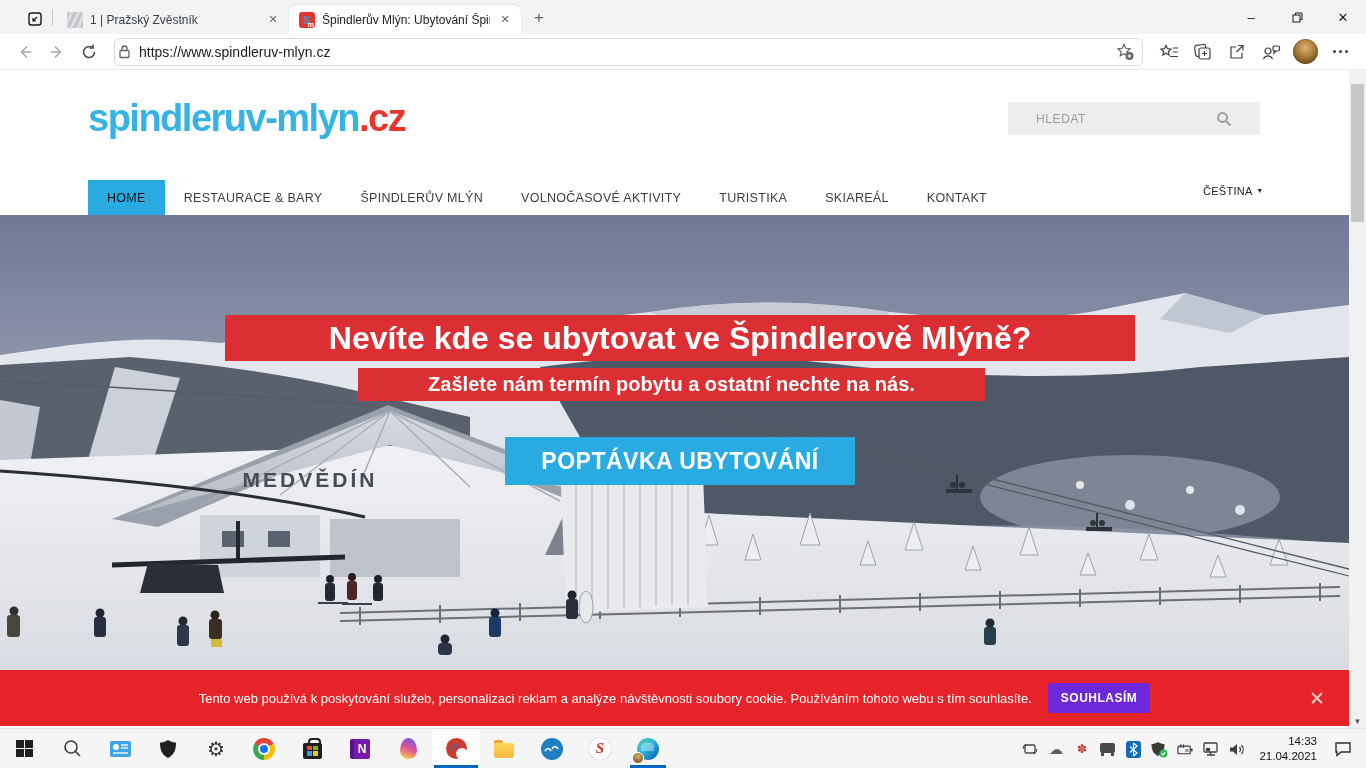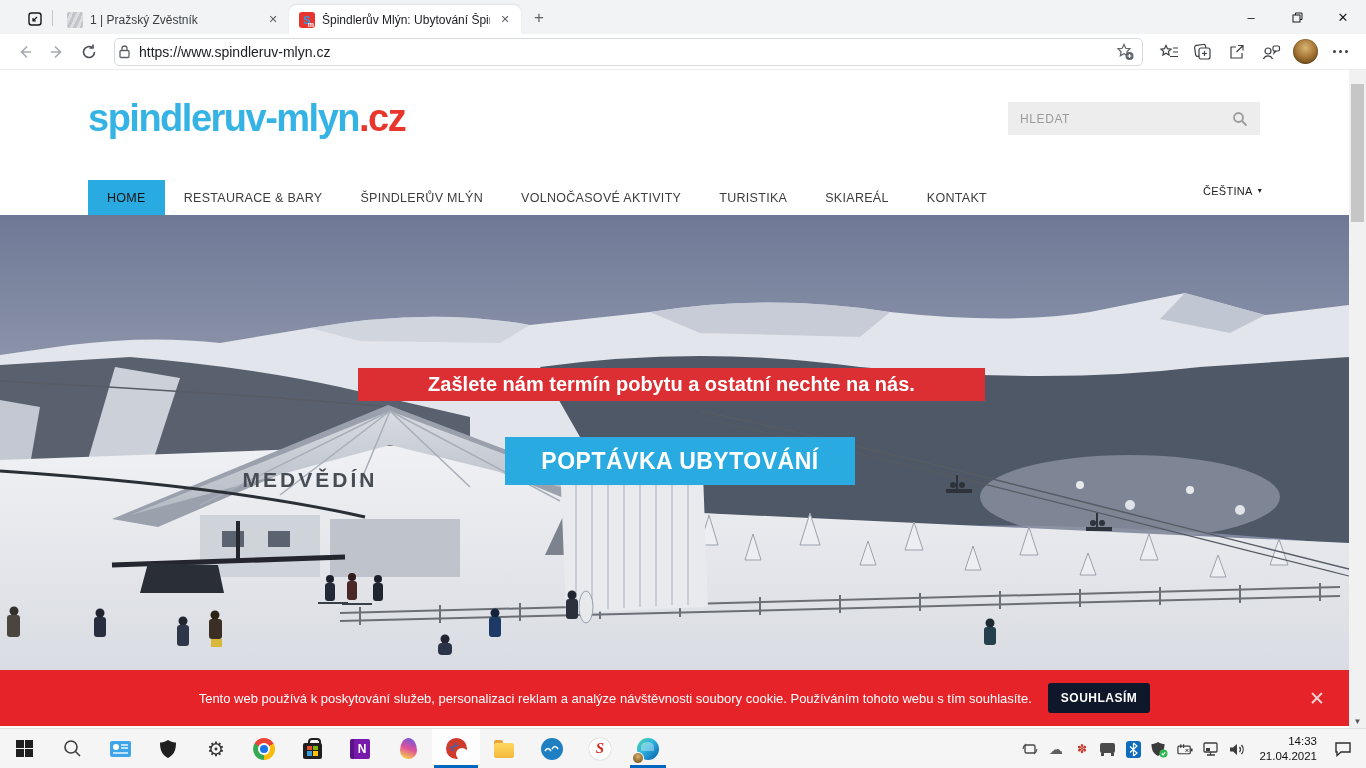--- a/index.html
+++ b/index.html
@@ -33,42 +33,42 @@
             background:radial-gradient(circle at 50% 35%, #d9b473 0%, #a97a38 45%, #6e4a1a 80%, #4f350f 100%); box-shadow:inset 0 0 0 1px rgba(0,0,0,.15); }
   .dots { display:flex; gap:3px; }
   .dots i { width:3px; height:3px; border-radius:50%; background:#3c4043; }
 
   
   .viewport { position:relative; width:1366px; height:658px; background:#fff; overflow:hidden; }
 
   .site-header { height:96px; position:relative; background:#fff; }
   .logo { position:absolute; left:88px; top:50%; transform:translateY(-50%); font-size:38px; font-weight:bold; letter-spacing:-1.5px; color:#35b3e5; }
   .logo .tld { color:#e8362d; }
-  .searchbox { position:absolute; right:106px; top:32px; width:252px; height:33px; background:#ededed; display:flex; align-items:center; padding:0 12px; }
+  .searchbox { position:absolute; right:106px; top:32px; width:252px; height:33px; background:#ededed; display:flex; align-items:center; padding:0 28px; }
   .searchbox input { border:0; background:transparent; outline:none; flex:1; font-family:"Liberation Sans",sans-serif; font-size:12px; letter-spacing:.6px; color:#555; }
   .searchbox input::placeholder { color:#9b9b9b; }
 
   .mainnav { height:49px; background:#fff; display:flex; align-items:stretch; padding-left:88px; font-size:12.5px; color:#3d3d3d; letter-spacing:.3px; }
   .nav-item { display:flex; align-items:center; padding:0 19px; white-space:nowrap;margin-top:14px; }
   .nav-item.active { background:#29abe2; color:#131313; }
   .lang { margin-left:auto; margin-right:104px; display:flex; align-items:center; gap:5px; font-size:11px; color:#222; }
   .lang .caret { font-size:8px; }
 
   .hero { position:relative; width:1349px; height:455px; overflow:hidden; background:#7e879f; }
   .hero svg { position:absolute; left:0; top:0; }
   .banner-h1 { position:absolute; left:225px; top:100px; width:910px; height:46px; background:#dc2f33; color:#fff;
                display:flex; align-items:center; justify-content:center; font-size:32px; font-weight:bold; white-space:nowrap; }
   .banner-h2 { position:absolute; left:358px; top:153px; width:627px; height:33px; background:#dc2f33; color:#fff;
                display:flex; align-items:center; justify-content:center; font-size:20px; font-weight:bold; white-space:nowrap; }
   .cta { position:absolute; left:505px; top:222px; width:350px; height:48px; background:#29abe2; color:#fff;
          display:flex; align-items:center; justify-content:center; font-size:23px; font-weight:bold; letter-spacing:.5px; cursor:pointer; }
 
   .cookiebar { position:relative; width:1349px; height:56px; background:#e52328; display:flex; align-items:center; justify-content:center; gap:16px; }
   .cookiebar .msg { color:#fff; font-size:13px; }
-  .cookiebar .accept { background:#0f172a; color:#fff; font-size:12px; font-weight:bold; letter-spacing:.5px; padding:8px 13px; border-radius:3px; cursor:pointer; }
+  .cookiebar .accept { background:#6d28d9; color:#fff; font-size:12px; font-weight:bold; letter-spacing:.5px; padding:8px 13px; border-radius:3px; cursor:pointer; }
   .cookiebar .cclose { position:absolute; right:24px; top:50%; transform:translateY(-50%); color:rgba(255,255,255,.8); font-size:19px; cursor:pointer; }
 
   .scrollbar { position:absolute; right:0; top:0; width:17px; height:658px; background:#f1f1f1; }
   .scrollthumb { position:absolute; left:2px; top:14px; width:13px; height:138px; background:#c6c6c6; }
   .scrolldown { position:absolute; left:0; bottom:2px; width:17px; text-align:center; font-size:8px; color:#555; }
 
   
   .taskbar { position:absolute; left:0; bottom:0; width:1366px; height:40px; background:#f5f5f5; border-top:1px solid #e2e2e2; display:flex; align-items:stretch; }
   .tb-cell { width:48px; display:flex; align-items:center; justify-content:center; position:relative; }
   .tb-cell.focused { background:#fdfdfd; }
@@ -374,20 +374,21 @@
           <ellipse cx="586" cy="392" rx="7" ry="16" fill="#e7e9ed" stroke="#9aa0ab"></ellipse>
           <circle cx="572" cy="380" r="4.5" fill="#20262f"></circle>
             <rect x="566" y="384" width="12" height="20" rx="3" fill="#2a313d"></rect>
           <circle cx="990" cy="408" r="4.5" fill="#1d2a33"></circle>
             <rect x="984" y="412" width="12" height="18" rx="3" fill="#24404d"></rect>
           <circle cx="14" cy="396" r="4.5" fill="#33302c"></circle>
             <rect x="7" y="400" width="13" height="22" rx="3" fill="#4a463e"></rect>
         </g>
       </svg>
 
+      <div class="banner-h1">Nevíte kde se ubytovat ve Špindlerově Mlýně?</div>
       <div class="banner-h2">Zašlete nám termín pobytu a ostatní nechte na nás.</div>
       <div class="cta">POPTÁVKA UBYTOVÁNÍ</div>
     </div>
 
     <div class="cookiebar">
       <span class="msg">Tento web používá k poskytování služeb, personalizaci reklam a analýze návštěvnosti soubory cookie. Používáním tohoto webu s tím souhlasíte.</span>
       <span class="accept">SOUHLASÍM</span>
       <span class="cclose">✕</span>
     </div>
 

